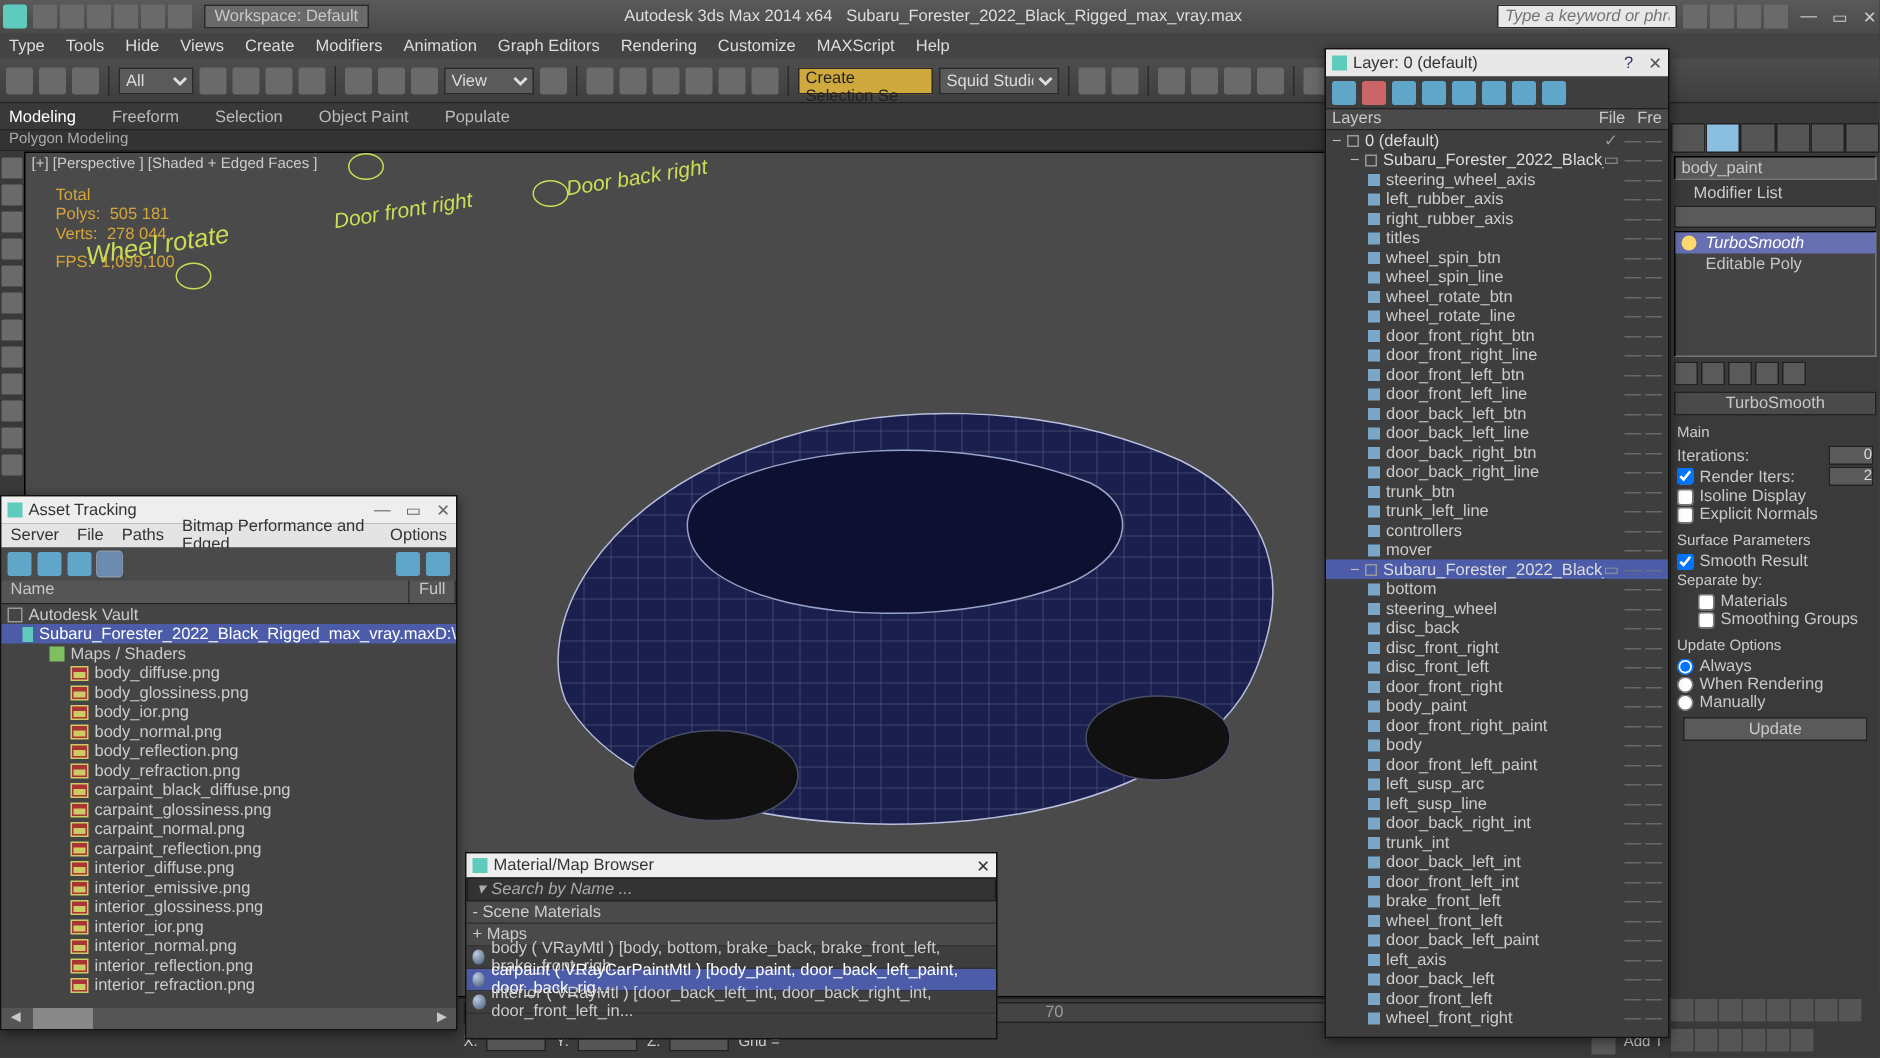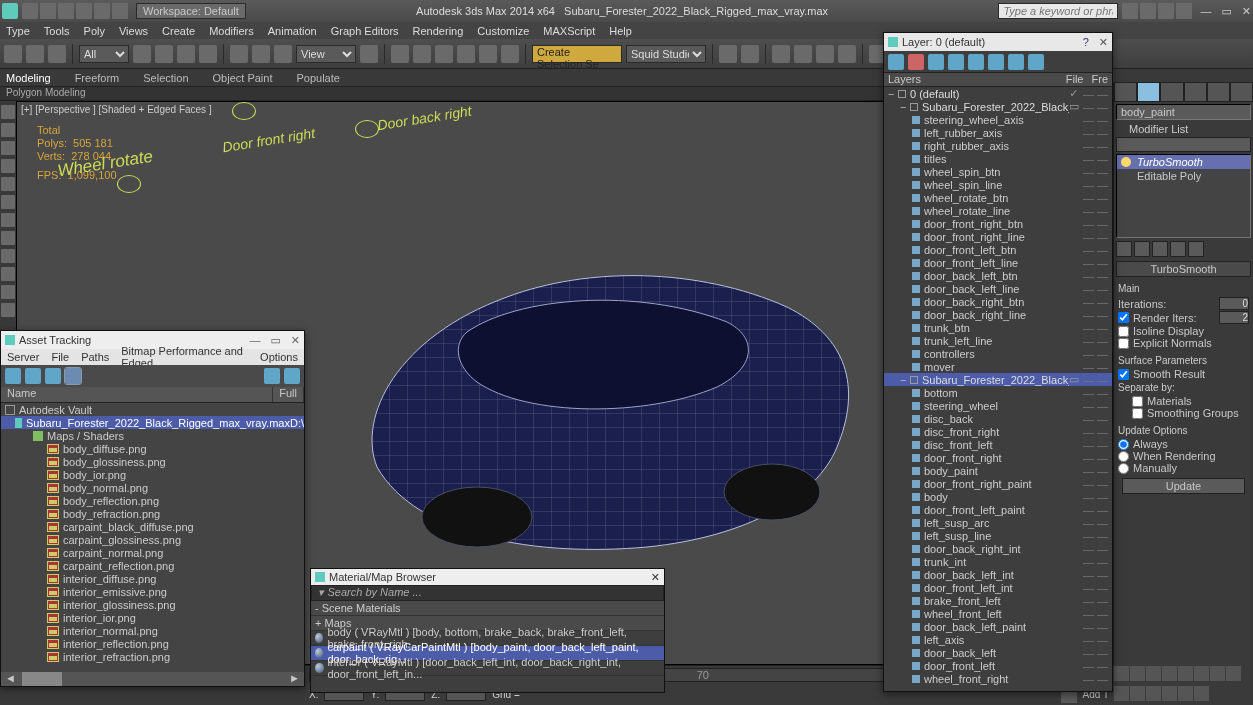--- a/index.html
+++ b/index.html
@@ -158,21 +158,21 @@
   <div class="winbtns">
     <span>—</span>
     <span>▭</span>
     <span>✕</span>
   </div>
 </div>
 
 <div class="menubar" id="menubar">
     <span>Type</span>
     <span>Tools</span>
-    <span>Poly</span>
+    <span>Hide</span>
     <span>Views</span>
     <span>Create</span>
     <span>Modifiers</span>
     <span>Animation</span>
     <span>Graph Editors</span>
     <span>Rendering</span>
     <span>Customize</span>
     <span>MAXScript</span>
     <span>Help</span>
   </div>

